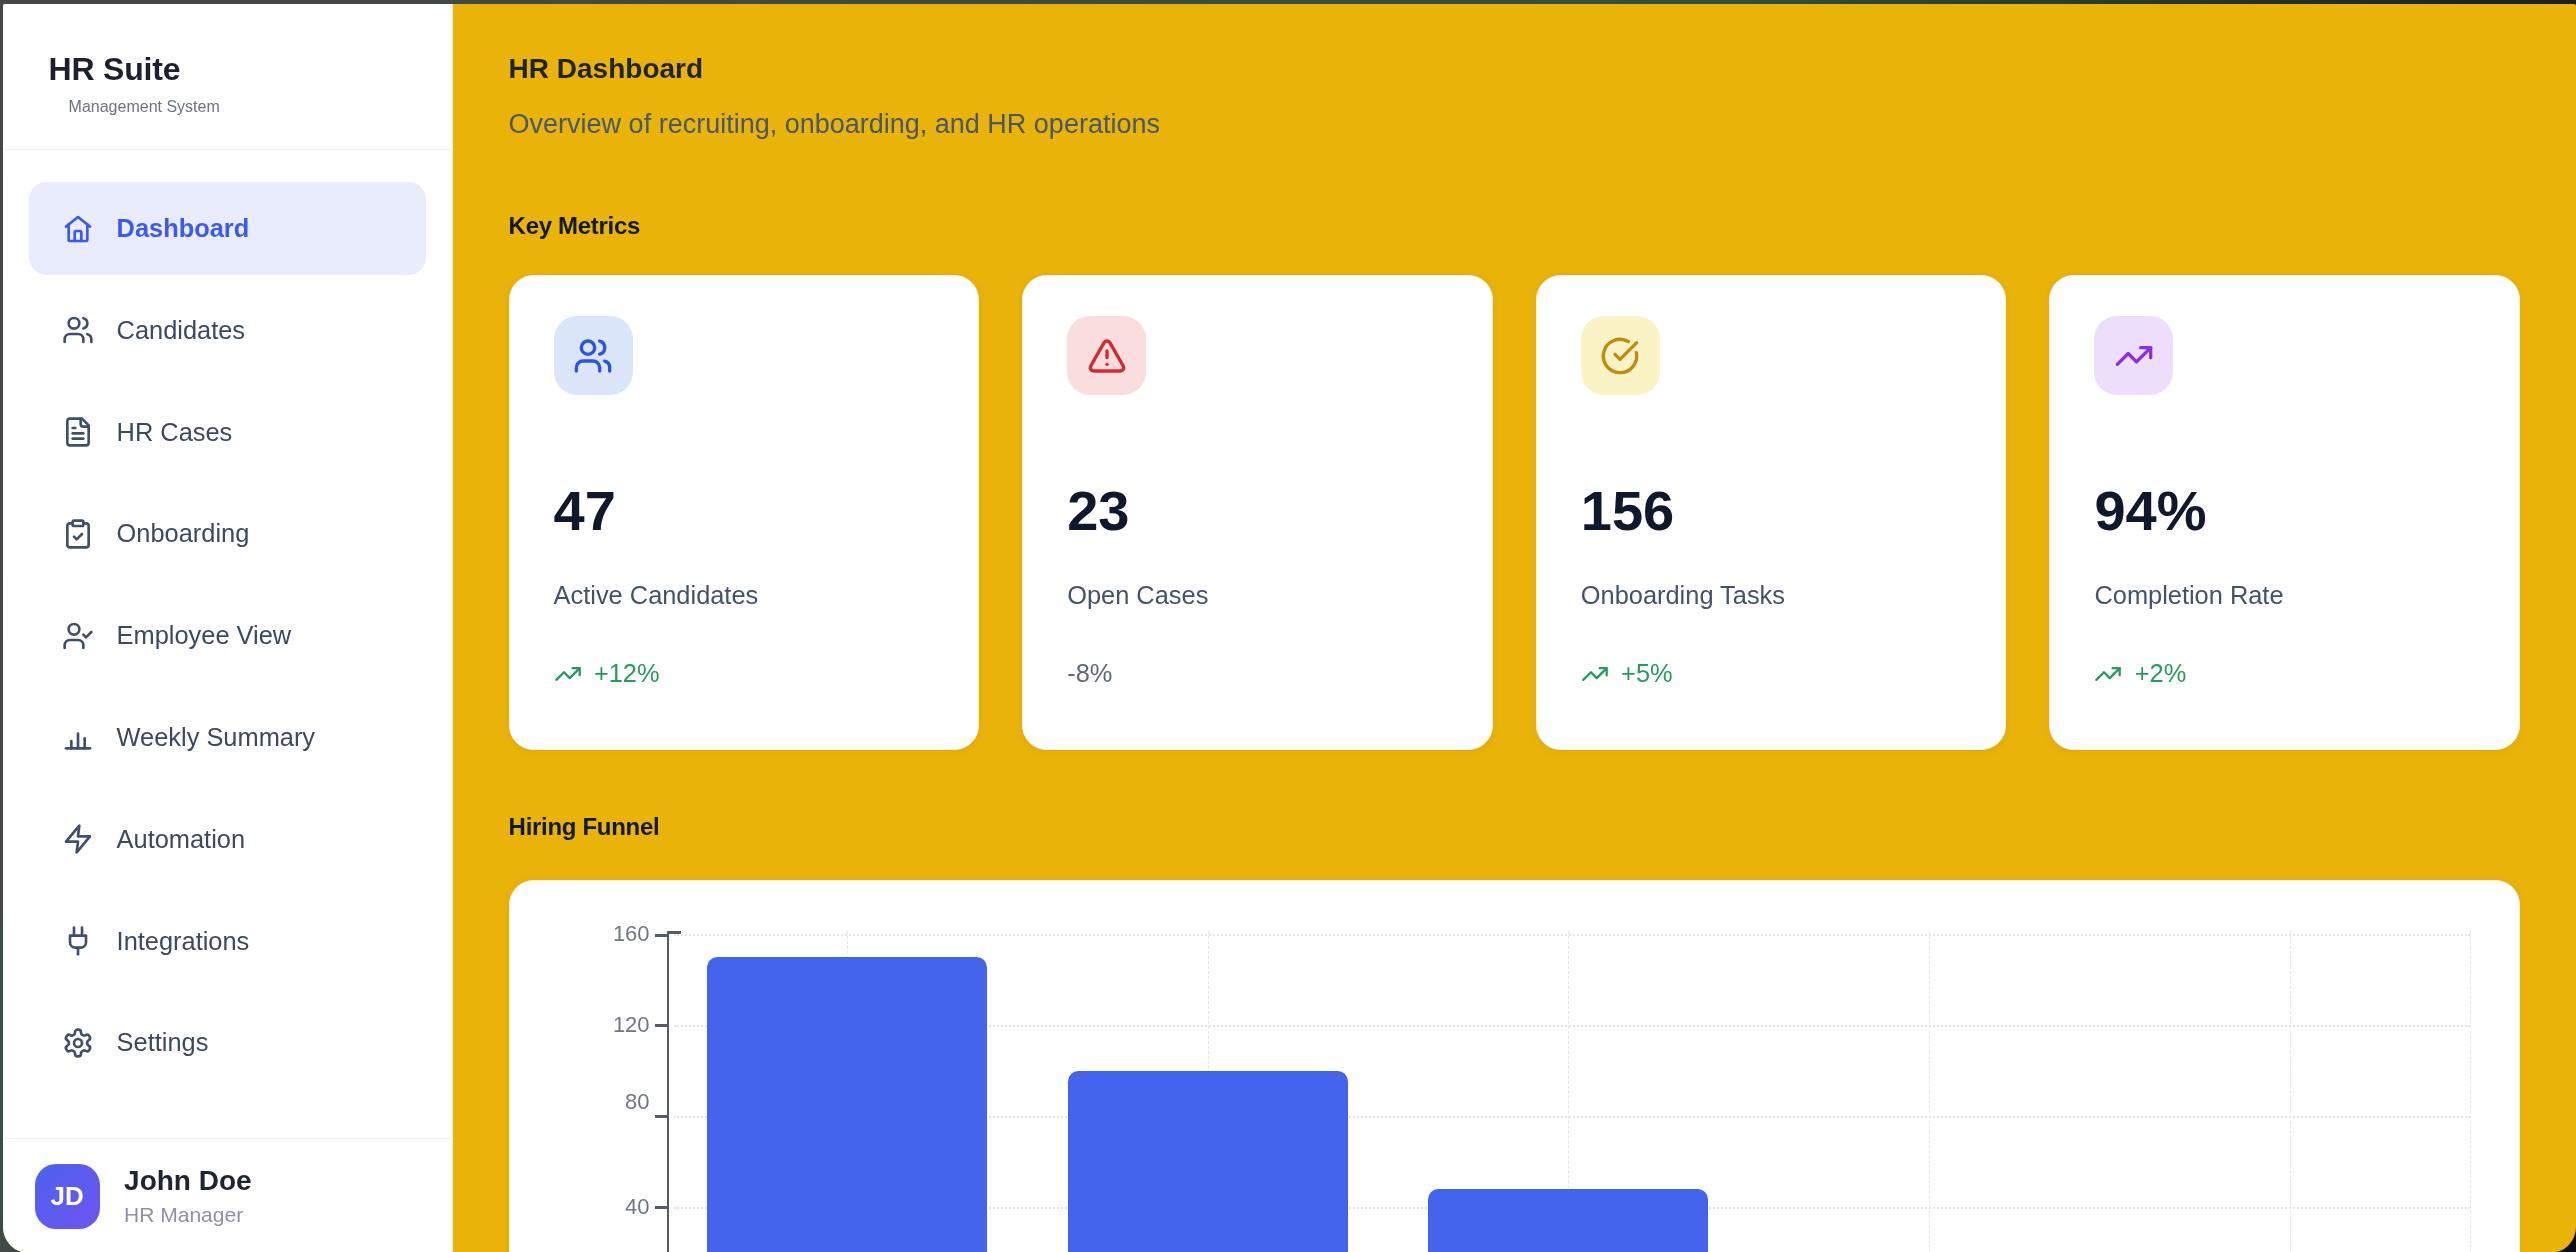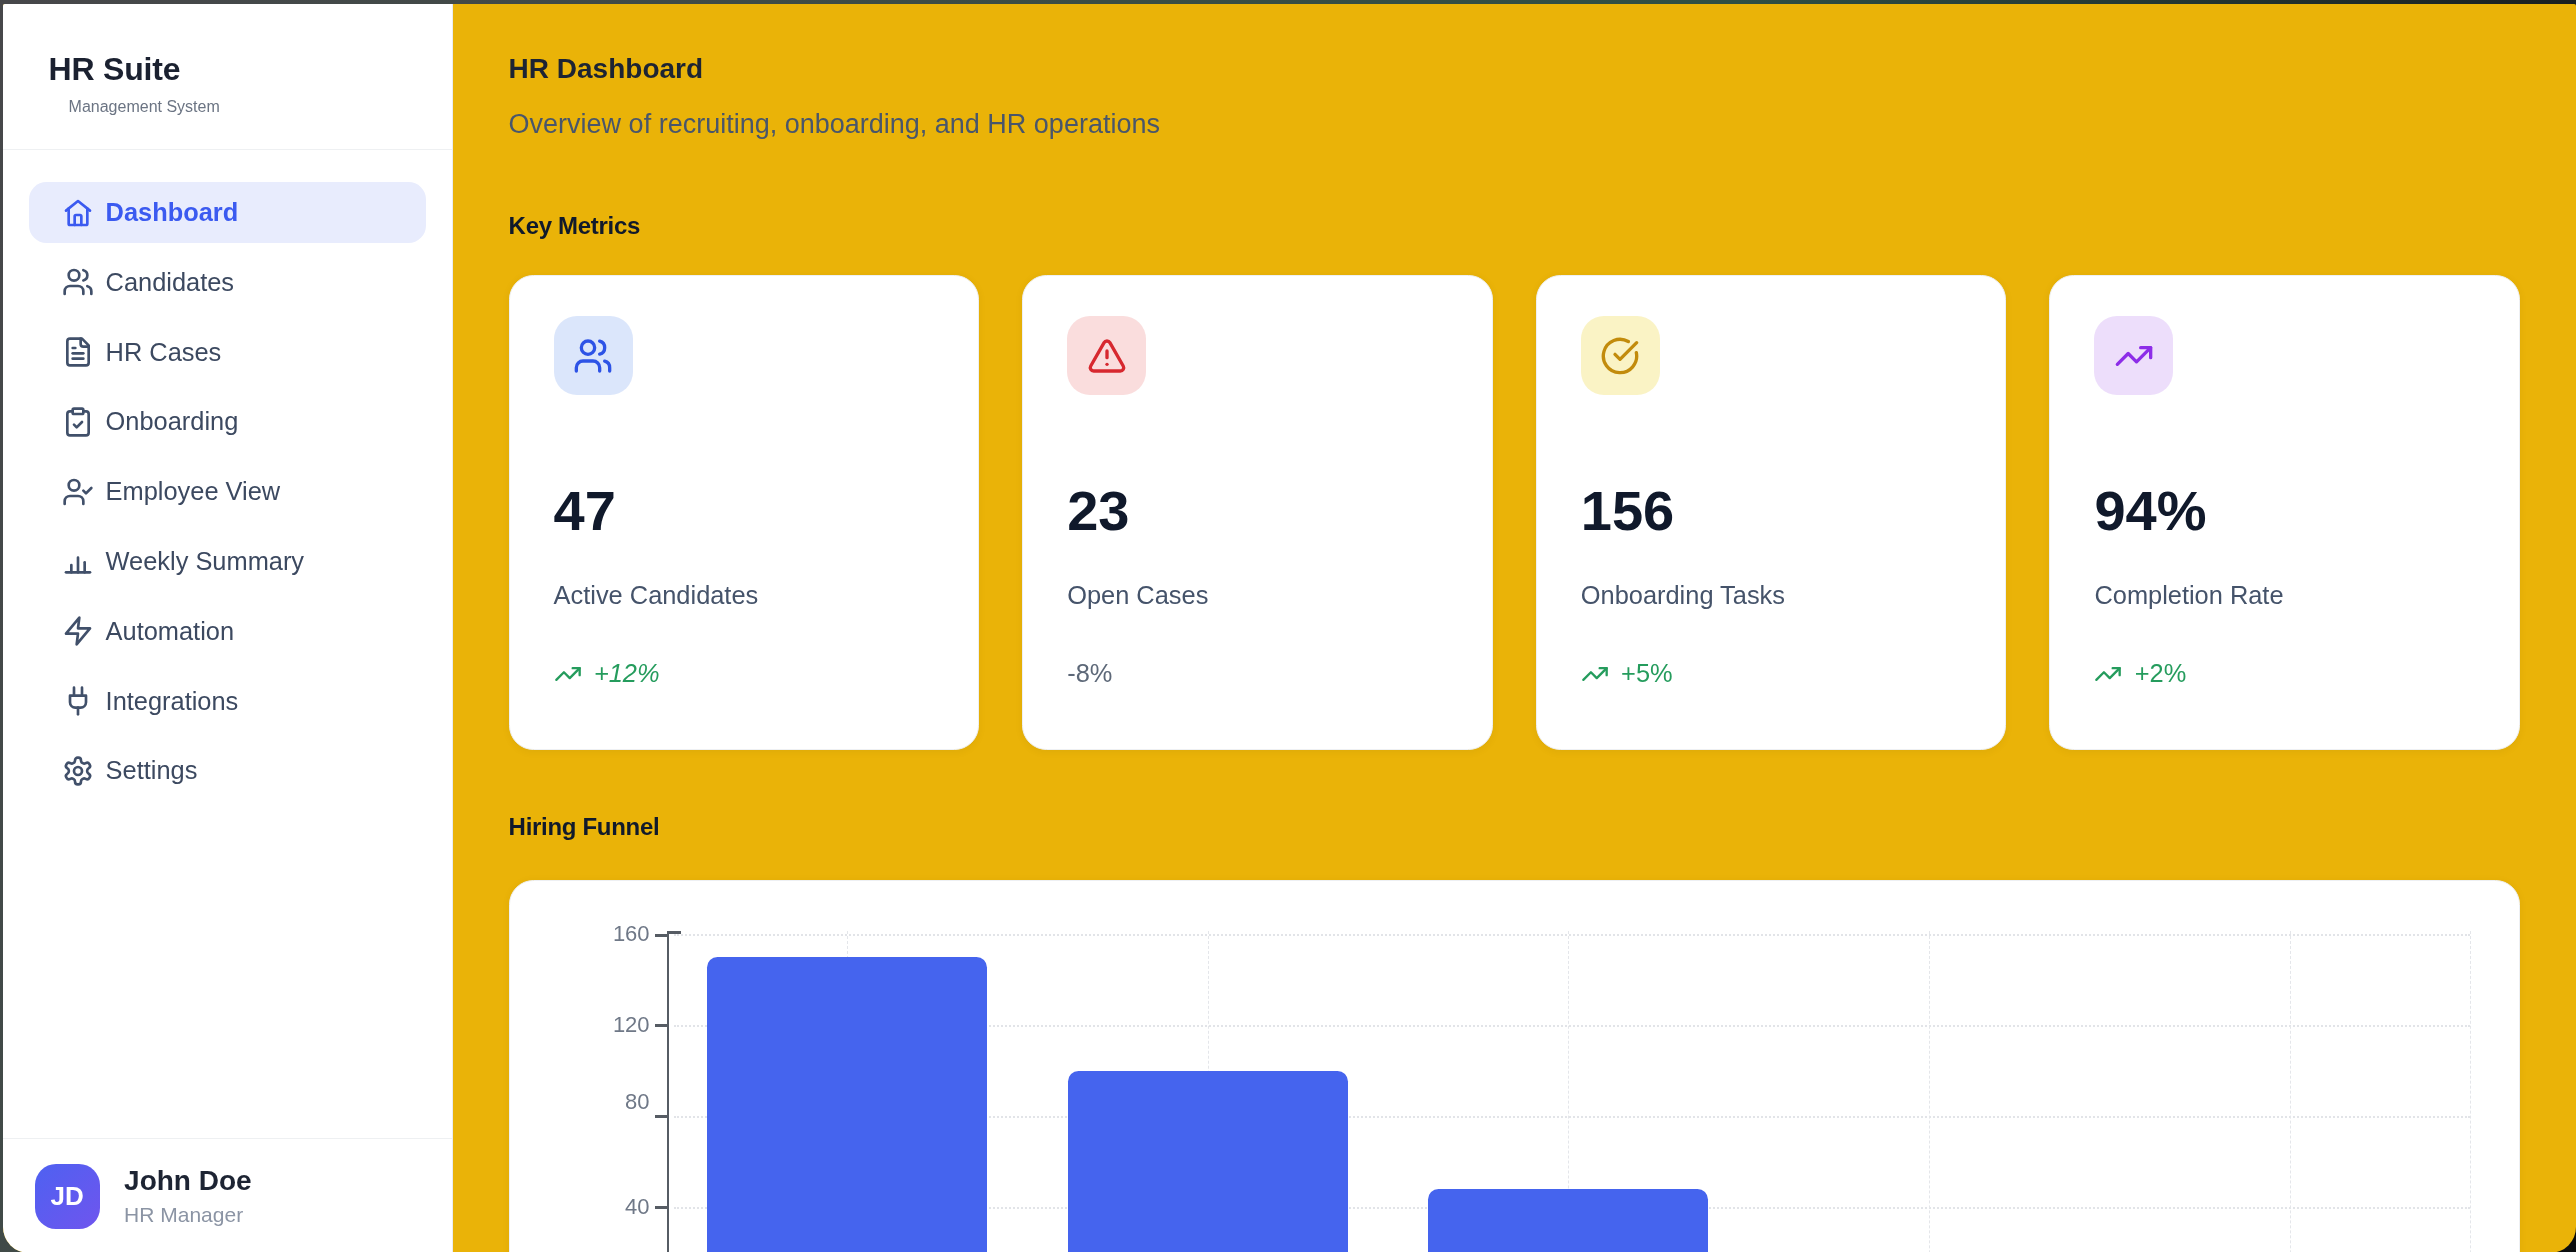--- a/index.html
+++ b/index.html
@@ -15,21 +15,21 @@
   }
   
   .sidebar{width:449px;min-width:449px;background:#ffffff;border-right:1.8px solid #ebedf0;
     display:flex;flex-direction:column;}
   .side-header{padding:47px 46px 33px 46px;}
   .app-title{font-size:32px;font-weight:700;color:#1b2130;letter-spacing:-0.2px;}
   .app-subtitle{font-size:16px;color:#6b7483;margin-top:10.5px;margin-left:20px;}
   .side-divider{border-bottom:1.8px solid #eef0f2;}
   .nav{padding:32px 26px;}
   .nav-item{height:61px;margin-bottom:8.8px;border-radius:17.5px;display:flex;align-items:center;
-    padding:0 33px;gap:12px;cursor:pointer;}
+    padding:16px 33px;gap:23px;cursor:pointer;}
   .nav-item .nv-ic{width:32px;height:32px;display:flex;align-items:center;justify-content:center;color:#41506a;}
   .nav-item .nv-lb{font-size:25.4px;font-weight:500;color:#3c4960;white-space:nowrap;}
   .nav-item.active{background:#e8ecfd;}
   .nav-item.active .nv-ic{color:#3b5af0;}
   .nav-item.active .nv-lb{color:#3b5af0;font-weight:600;}
   .side-spacer{flex:1;}
   .user-box{border-top:1.8px solid #eef0f2;padding:24.5px 32px;display:flex;align-items:center;gap:24.5px;}
   .avatar{width:65px;height:65px;border-radius:21px;background:linear-gradient(135deg,#4e61f1,#6f55ee);
     color:#fff;font-size:26px;font-weight:700;display:flex;align-items:center;justify-content:center;}
   .user-name{font-size:28px;font-weight:600;color:#1d2433;}
@@ -203,21 +203,21 @@
         <div class="tile" style="background: rgb(219, 230, 251); color: rgb(45, 83, 230);">
           <svg class="ic" viewBox="0 0 24 24">
               <path d="M16 21v-2a4 4 0 0 0-4-4H6a4 4 0 0 0-4 4v2"></path>
               <circle cx="9" cy="7" r="4"></circle>
               <path d="M22 21v-2a4 4 0 0 0-3-3.87"></path>
               <path d="M16 3.13a4 4 0 0 1 0 7.75"></path>
             </svg>
         </div>
         <div class="m-value">47</div>
         <div class="m-label">Active Candidates</div>
-        <div class="m-delta pos" style="color: rgb(37, 156, 93); font-style: italic;">
+        <div class="m-delta pos" style="color: rgb(37, 156, 93);">
           <svg class="ic" viewBox="0 0 24 24">
               <polyline points="22 7 13.5 15.5 8.5 10.5 2 17"></polyline>
               <polyline points="16 7 22 7 22 13"></polyline>
             </svg>
           <span>+12%</span>
         </div>
       </div>
 
       <div class="card metric-card">
         <div class="tile" style="background: rgb(250, 221, 221); color: rgb(215, 40, 47);">

